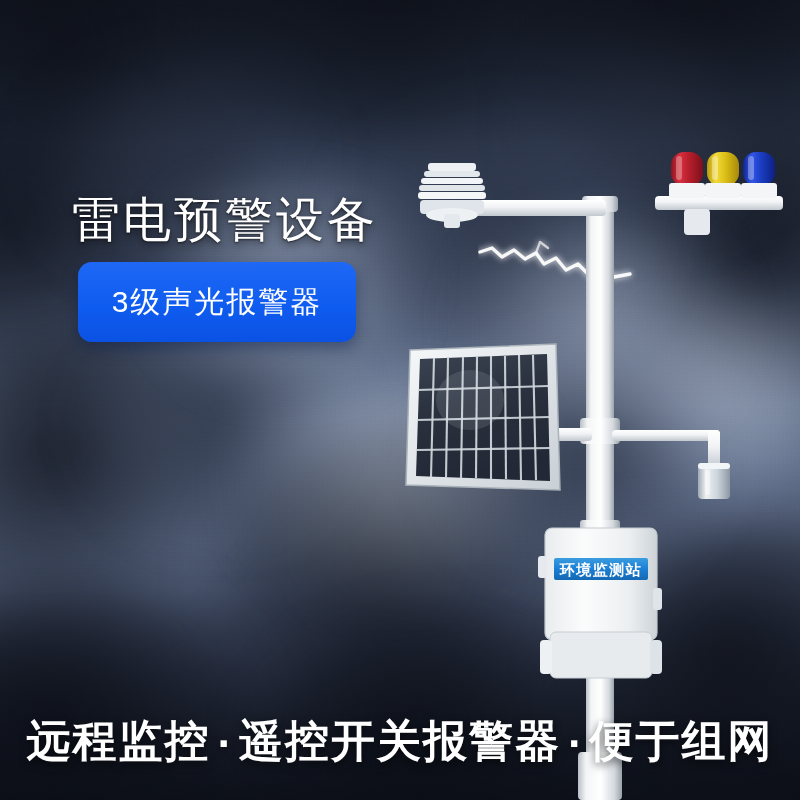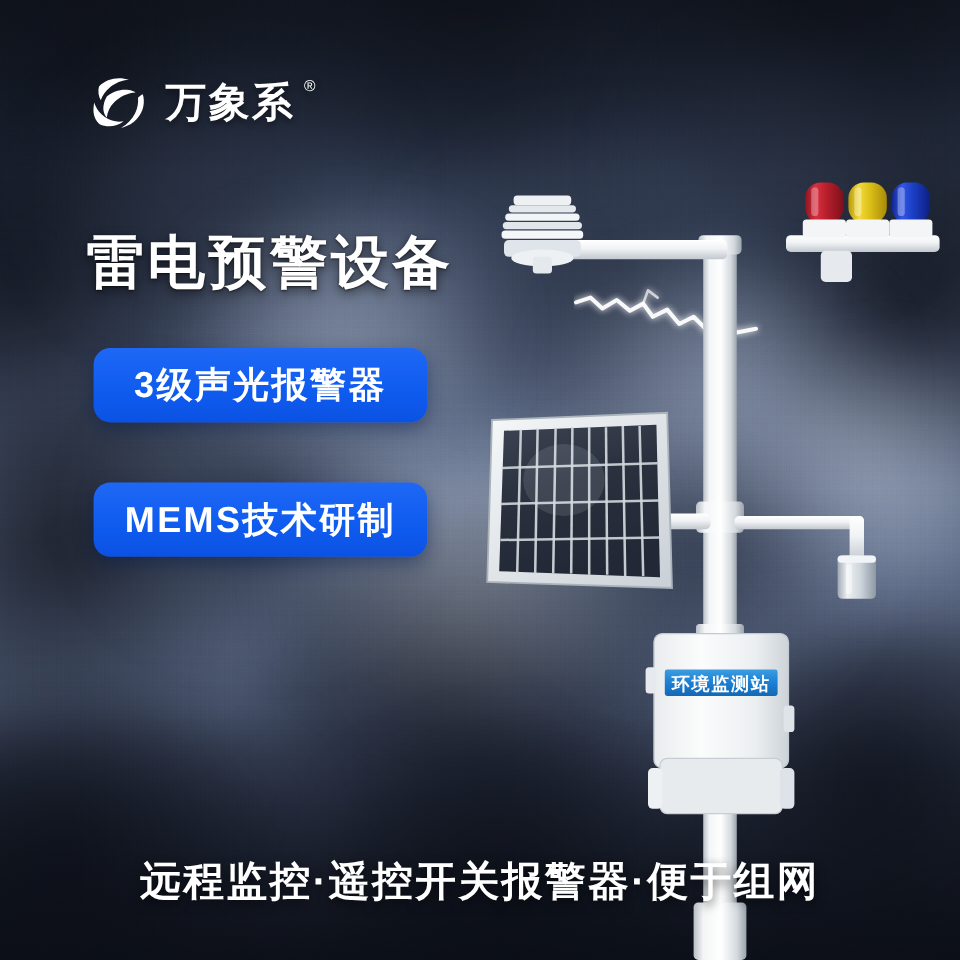--- a/index.html
+++ b/index.html
@@ -72,41 +72,41 @@
     color:#ffffff;font-size:34px;font-weight:700;letter-spacing:2px;
     line-height:1;text-shadow:0 2px 6px rgba(0,0,0,.5);position:relative;
   }
   .logo-reg{
     position:absolute;right:-17px;top:-4px;font-size:13px;font-weight:400;letter-spacing:0;
   }
 
   
   .headline{
     position:absolute;left:72px;top:160px;z-index:10;
-    color:#ffffff;font-size:48px;font-weight:700;letter-spacing:3px;line-height:1.16;
+    color:#ffffff;font-size:48px;font-weight:400;letter-spacing:3px;line-height:1.16;
     text-shadow:0 3px 10px rgba(0,0,0,.55),0 1px 2px rgba(0,0,0,.6);
     white-space:nowrap;
   }
 
   
   .pills{position:absolute;left:78px;top:262px;z-index:10;display:flex;flex-direction:column;gap:22px;}
   .pill{
-    min-width:278px;height:62px;border-radius:14px;
+    min-width:278px;height:80px;border-radius:14px;
     background:linear-gradient(180deg,#1f68f5 0%,#0f5cf0 55%,#0b52e3 100%);
     box-shadow:0 6px 16px rgba(4,24,70,.45);
     display:flex;align-items:center;justify-content:center;
-    color:#ffffff;font-size:30px;font-weight:700;letter-spacing:2px;
-    padding:0 22px;white-space:nowrap;margin-top:28px;
+    color:#ffffff;font-size:30px;font-weight:400;letter-spacing:2px;
+    padding:0 22px;white-space:nowrap;
   }
 
   
   .strap{
     position:absolute;left:0;right:0;top:712px;text-align:center;z-index:10;
-    color:#ffffff;font-size:34px;font-weight:700;letter-spacing:2px;
-    text-shadow:0 3px 9px rgba(0,0,0,.6);white-space:nowrap;
+    color:#ffffff;font-size:44px;font-weight:700;letter-spacing:2px;
+    text-shadow:0 3px 9px rgba(0,0,0,.6);white-space:nowrap;font-family:Liberation Mono, monospace;
   }
 </style>
 </head>
 <body>
 
 <div class="stage">
 
   <div class="sky">
     <div class="sky-base"></div>
     <div class="cl dark c1"></div>
@@ -297,36 +297,22 @@
       <rect x="540" y="640" width="12" height="34" rx="4" fill="#eef1f3"></rect>
       <rect x="650" y="640" width="12" height="34" rx="4" fill="#dde3e8"></rect>
     </g>
 
     <g>
       <rect x="554" y="558" width="94" height="22" rx="2" fill="url(#stickerG)"></rect>
       <text x="601" y="575" text-anchor="middle" font-family="Liberation Sans, DejaVu Sans, sans-serif" font-size="15" font-weight="700" fill="#ffffff" letter-spacing="1.5">环境监测站</text>
     </g>
   </svg>
 
-  <div class="logo">
-    <svg class="logo-mark" viewBox="0 0 56 56">
-      <path d="M28 4c13.3 0 24 10.7 24 24S41.3 52 28 52 4 41.3 4 28 14.7 4 28 4z" fill="none"></path>
-      <path d="M10.5 14c6-6.5 16.5-8.5 25-5.5-6 .5-11.5 2.5-16 6.5-3.5 3-6 6.5-7.5 10.5-2-3.5-2.5-8-1.5-11.5z" fill="#ffffff"></path>
-      <path d="M47 20.5c2 6.5.5 14-4 19.5-3.5 4.5-8.5 7.5-14 8.5 5-3 9-7 11.5-12 2-4 3-8.5 2.5-13 1.5-1.5 3-2.5 4-3z" fill="#ffffff"></path>
-      <path d="M6.5 27.5c1.5 5 5 9.5 9.5 12.5 4.5 3 10 4 15 3-5.5 4.5-13.5 5.5-20 2.5-3-2.5-4.5-6-5-9.5-.3-3 .1-6 .5-8.5z" fill="#ffffff"></path>
-      <path d="M17 22.5c5-4.5 12-6.5 18.5-5.5 2 .3 4 1 5.5 2-7 .5-13.5 3.5-18 8.5-3.5 3.5-5.5 8-6 12.5-2.5-3-3.5-7-2.5-11 .5-2.5 1.5-4.8 2.5-6.5z" fill="#ffffff"></path>
-    </svg>
-    <div class="logo-text">
-      <span>万象系</span>
-      <span class="logo-reg">®</span>
-    </div>
-  </div>
 
   <h1 class="headline">雷电预警设备</h1>
 
   <div class="pills">
     <div class="pill">3级声光报警器</div>
-    <div class="pill">MEMS技术研制</div>
   </div>
 
   <div class="strap">远程监控·遥控开关报警器·便于组网</div>
 
 </div>
 
 </body></html>

